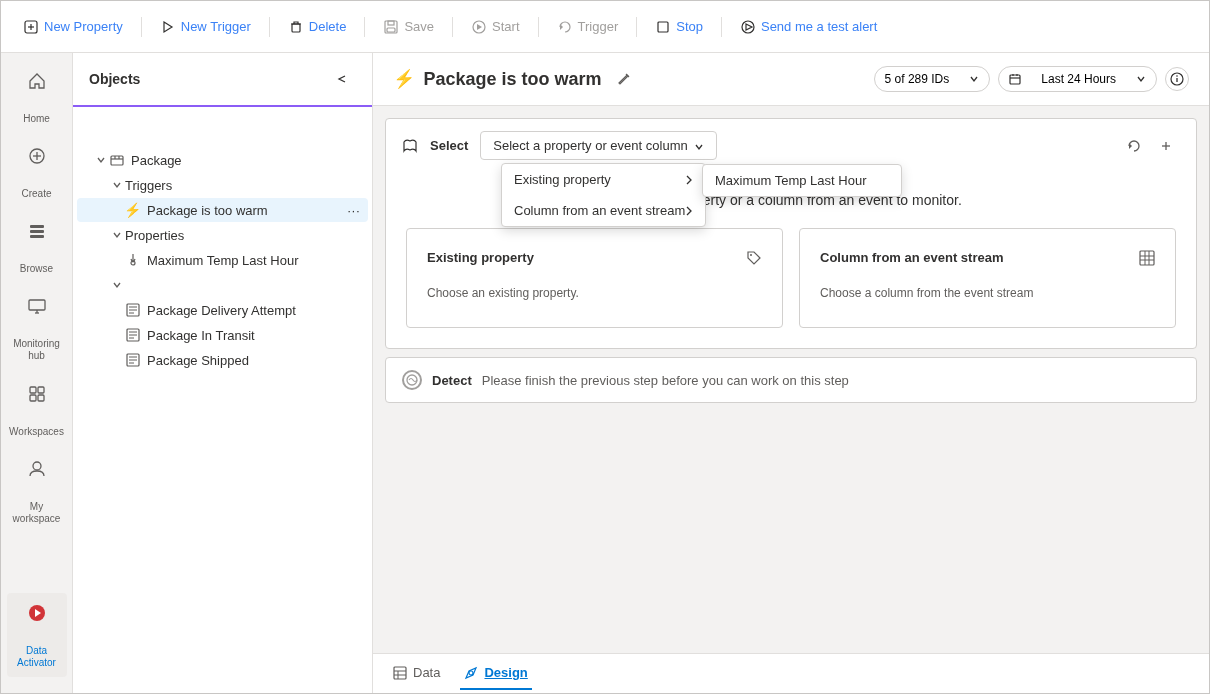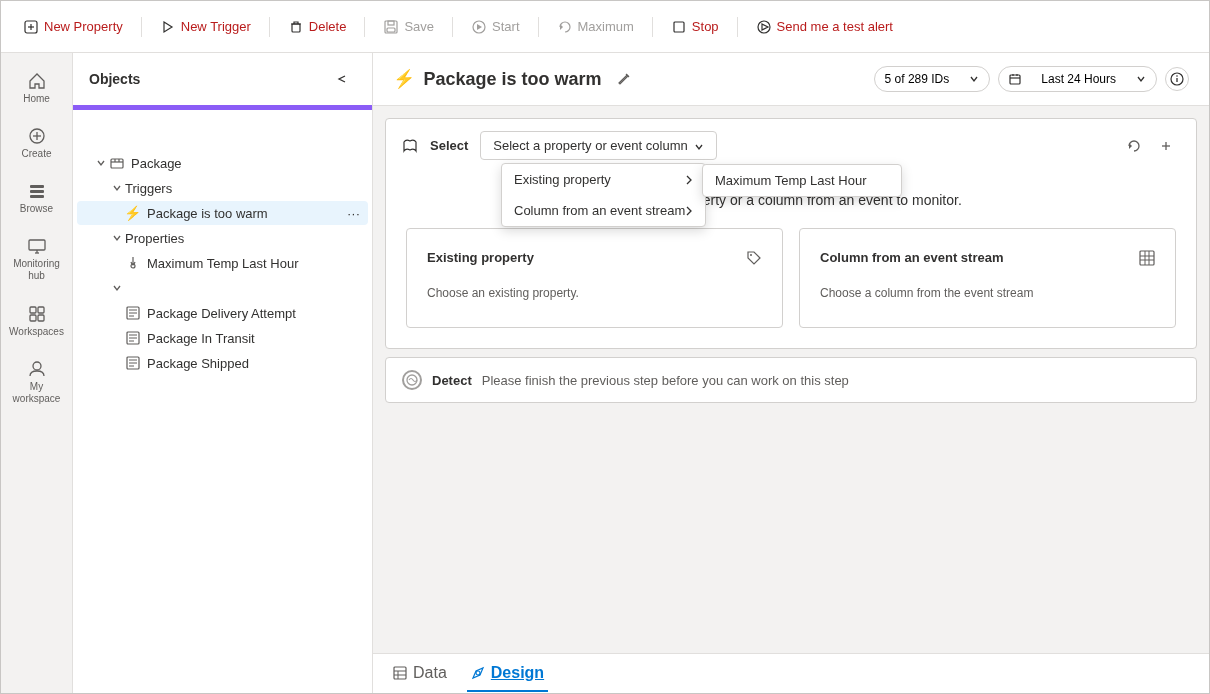--- a/index.html
+++ b/index.html
@@ -2,39 +2,39 @@
 <html><head>
   <meta charset="utf-8">
   <style>
     * { box-sizing: border-box; margin: 0; padding: 0; }
     body { font-family: 'Segoe UI', sans-serif; font-size: 13px; background: #f3f2f1; color: #323130; width: 1210px; height: 694px; overflow: hidden; }
 
     .app-container { display: flex; flex-direction: column; height: 694px; border: 1px solid #c8c6c4; background: #fff; }
 
     
     .toolbar { display: flex; align-items: center; padding: 0 12px; height: 52px; background: #fff; border-bottom: 1px solid #e1dfdd; gap: 4px; flex-shrink: 0; }
-    .toolbar-btn { display: flex; align-items: center; gap: 5px; padding: 6px 10px; border: none; background: transparent; cursor: pointer; border-radius: 4px; font-size: 13px; color: #b91c1c; white-space: nowrap; }
+    .toolbar-btn { display: flex; align-items: center; gap: 5px; padding: 6px 10px; border: none; background: transparent; cursor: pointer; border-radius: 4px; font-size: 13px; color: #3b82f6; white-space: nowrap; }
     .toolbar-btn.disabled { color: #a19f9d; cursor: default; }
     .toolbar-separator { width: 1px; height: 20px; background: #e1dfdd; margin: 0 4px; }
     .icon-shape { display: inline-flex; align-items: center; justify-content: center; width: 16px; height: 16px; }
 
     
     .main-layout { display: flex; flex: 1; overflow: hidden; }
 
     
     .sidebar { width: 72px; background: #f3f2f1; border-right: 1px solid #e1dfdd; display: flex; flex-direction: column; align-items: center; padding: 8px 0; gap: 4px; flex-shrink: 0; }
-    .sidebar-item { display: flex; flex-direction: column; align-items: center; justify-content: center; width: 60px; padding: 8px 4px; border-radius: 4px; cursor: pointer; gap: 0; font-size: 10px; color: #605e5c; text-align: center; }
+    .sidebar-item { display: flex; flex-direction: column; align-items: center; justify-content: center; width: 60px; padding: 8px 4px; border-radius: 4px; cursor: pointer; gap: 20px; font-size: 10px; color: #605e5c; text-align: center; }
     .sidebar-item.active { background: #edebe9; color: #0078d4; }
     .sidebar-item .icon-wrap { width: 24px; height: 24px; display: flex; align-items: center; justify-content: center; }
     .sidebar-spacer { flex: 1; }
     .sidebar-bottom { display: flex; flex-direction: column; align-items: center; gap: 4px; padding-bottom: 8px; }
 
     
     .objects-panel { width: 300px; background: #fff; border-right: 1px solid #e1dfdd; display: flex; flex-direction: column; flex-shrink: 0; overflow: hidden; }
-    .objects-header { display: flex; align-items: center; justify-content: space-between; padding: 12px 16px; font-size: 14px; font-weight: 600; border-bottom: 5px solid #8b5cf6; }
+    .objects-header { display: flex; align-items: center; justify-content: space-between; padding: 12px 16px; font-size: 14px; font-weight: 600; border-bottom: 2px solid #8b5cf6; }
     .objects-tree { flex: 1; overflow-y: auto; padding: 8px 0; }
     .tree-item { display: flex; align-items: center; padding: 4px 8px; cursor: pointer; border-radius: 4px; margin: 1px 4px; font-size: 13px; }
     .tree-item.active { background: #e8f4fd; }
     .tree-indent-1 { padding-left: 16px; margin-top: 33px; }
     .tree-indent-2 { padding-left: 32px; }
     .tree-indent-3 { padding-left: 48px; }
     .tree-chevron { width: 16px; height: 16px; display: inline-flex; align-items: center; justify-content: center; flex-shrink: 0; }
     .tree-icon { width: 16px; height: 16px; display: inline-flex; align-items: center; justify-content: center; flex-shrink: 0; margin-right: 6px; }
     .tree-label { flex: 1; }
     .tree-more { display: none; }
@@ -74,21 +74,21 @@
     .option-card { flex: 1; border: 1px solid #d2d0ce; border-radius: 4px; padding: 20px; cursor: pointer; display: flex; flex-direction: column; gap: 8px; min-height: 100px; }
     .option-card-header { display: flex; align-items: center; justify-content: space-between; font-weight: 600; font-size: 13px; }
     .option-card-desc { font-size: 12px; color: #605e5c; margin-top: 12px; }
 
     
     .detect-row { background: #fff; border: 1px solid #d2d0ce; border-radius: 4px; display: flex; align-items: center; padding: 12px 16px; gap: 10px; color: #605e5c; font-size: 13px; flex-shrink: 0; }
     .detect-icon { width: 20px; height: 20px; border: 2px solid #a19f9d; border-radius: 50%; display: flex; align-items: center; justify-content: center; flex-shrink: 0; }
 
     
     .bottom-tabs { display: flex; align-items: center; padding: 0 16px; height: 40px; background: #fff; border-top: 1px solid #e1dfdd; gap: 16px; flex-shrink: 0; }
-    .bottom-tab { display: flex; align-items: center; gap: 6px; padding: 8px 4px; cursor: pointer; font-size: 16px; color: #605e5c; border-bottom: 2px solid transparent; }
+    .bottom-tab { display: flex; align-items: center; gap: 6px; padding: 8px 4px; cursor: pointer; font-size: 13px; color: #605e5c; border-bottom: 2px solid transparent; }
     .bottom-tab.active { color: #0078d4; border-bottom-color: #0078d4; font-weight: 600; text-decoration: underline; }
 
     
     svg { display: inline-block; vertical-align: middle; }
   </style>
 </head>
 <body>
 
 <div class="app-container">
 
@@ -145,21 +145,21 @@
       <span style="color:#a19f9d">Start</span>
     </button>
     <div class="toolbar-separator"></div>
     <button class="toolbar-btn disabled">
       <span class="icon-shape">
         <svg width="14" height="14" viewBox="0 0 14 14">
             <path d="M2,7 A5,5 0 1,1 7,12" stroke="#a19f9d" stroke-width="1.2" fill="none"></path>
             <polygon points="2,4 5,7 2,10" fill="#a19f9d"></polygon>
           </svg>
       </span>
-      <span style="color:#a19f9d">Maximum</span>
+      <span style="color:#a19f9d">Trigger</span>
     </button>
     <div class="toolbar-separator"></div>
     <button class="toolbar-btn">
       <span class="icon-shape">
         <svg width="14" height="14" viewBox="0 0 14 14">
             <rect x="2" y="2" width="10" height="10" rx="1" stroke="#323130" stroke-width="1.2" fill="none"></rect>
           </svg>
       </span>
       <span>Stop</span>
     </button>
@@ -230,20 +230,31 @@
       <div class="sidebar-item">
         <div class="icon-wrap">
           <svg width="20" height="20" viewBox="0 0 20 20">
               <circle cx="10" cy="7" r="4" stroke="#605e5c" stroke-width="1.3" fill="none"></circle>
               <path d="M3,17 Q3,12 10,12 Q17,12 17,17" stroke="#605e5c" stroke-width="1.3" fill="none"></path>
             </svg>
         </div>
         <span style="font-size:10px; text-align:center; line-height:1.2">My workspace</span>
       </div>
       <div class="sidebar-spacer"></div>
+      <div class="sidebar-bottom">
+        <div class="sidebar-item active">
+          <div class="icon-wrap">
+            <svg width="20" height="20" viewBox="0 0 20 20">
+                <circle cx="10" cy="10" r="8" fill="#d13438"></circle>
+                <polygon points="8,6 14,10 8,14" fill="white"></polygon>
+              </svg>
+          </div>
+          <span style="font-size:10px; text-align:center; line-height:1.2">Data Activator</span>
+        </div>
+      </div>
     </div>
 
     <div class="objects-panel">
       <div class="objects-header">
         <span>Objects</span>
         <button class="icon-btn">
           <svg width="14" height="14" viewBox="0 0 14 14">
               <polyline points="10,4 4,7 10,10" stroke="#323130" stroke-width="1.3" fill="none"></polyline>
             </svg>
         </button>

